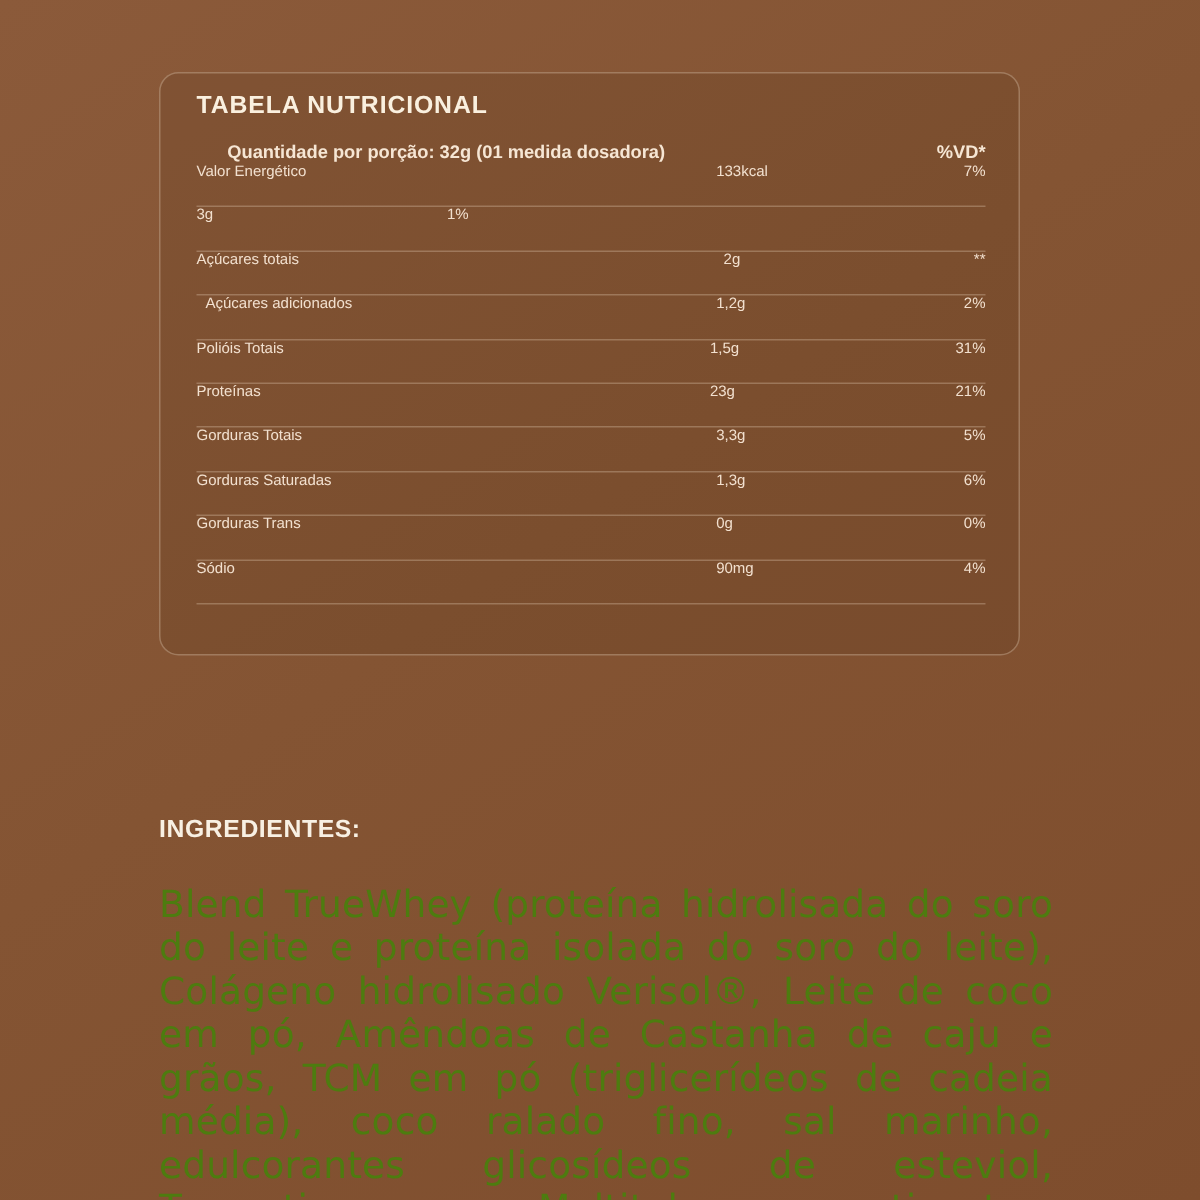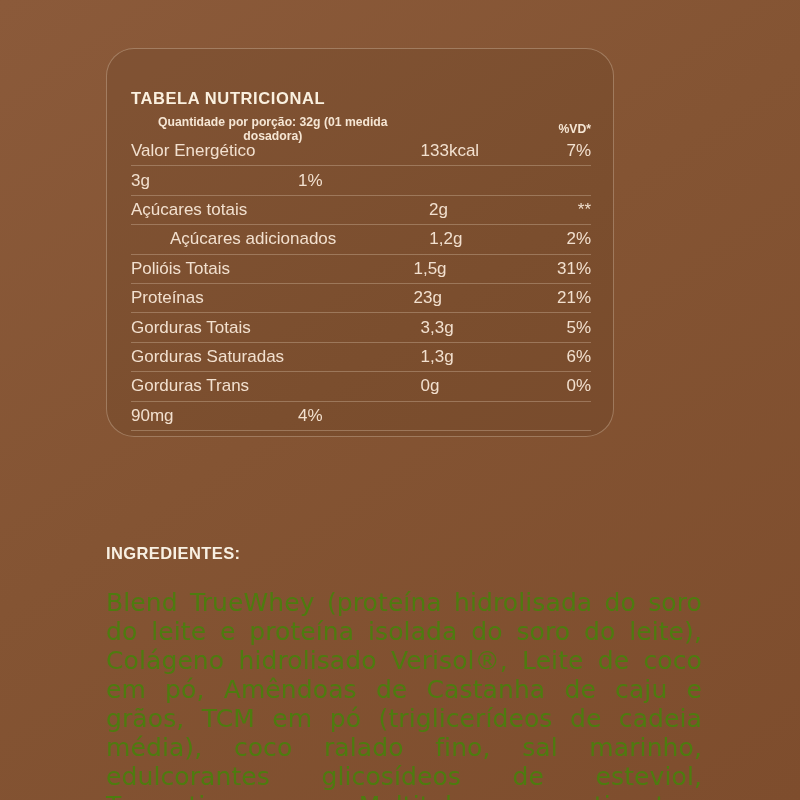--- a/index.html
+++ b/index.html
@@ -7,45 +7,45 @@
   body {
     font-family:"Liberation Sans", sans-serif;
     background:linear-gradient(145deg, #8b5a3a 0%, #845433 45%, #7e4d2d 100%);
     position:relative;
     color:#f2e0cf;
   }
 
   
   .panel {
     position:absolute; left:106px; top:48px;
-    width:508px; height:389px;
+    width:574px; height:389px;
     border:1px solid rgba(244,226,205,0.30);
-    border-radius:28px;
+    border-radius:13px;
     background:rgba(52,25,8,0.10);
-    padding:40px 22px 0 24px;
+    padding:12px 22px 0 24px;
   }
   .panel-title {
     font-size:16.5px; font-weight:bold; letter-spacing:0.6px;
     color:#faf0df; line-height:18px;
   }
   .thead {
     display:flex; align-items:center;
     margin-top:14px; height:16px;
     font-size:12.2px; font-weight:bold; color:#f6e6d4;text-align:center;
   }
   .trow {
-    display:flex; align-items:center;
+    display:flex; 
     height:29.4px;
     border-bottom:1px solid rgba(244,226,205,0.28);
-    font-size:17px; color:#f2e0cf;
+    font-size:10px; color:#f2e0cf;
   }
   .c-name   { width:352px; }
   .c-amount { width:119px; }
   .c-vd     { flex:1;margin-left:48px; }
-  .indent .c-name { padding-left:6px;margin-left:33px; }
+  .indent .c-name { padding-left:6px; }
 
   
   .ing-heading {
     position:absolute; left:106px; top:544px;
     font-size:16.5px; font-weight:bold; letter-spacing:0.4px;
     color:#f8f0e3; line-height:18px;
   }
   .ing-text {
     position:absolute; left:106px; top:588px; width:596px;
     font-family:"DejaVu Sans", sans-serif;
@@ -105,20 +105,21 @@
     <div class="c-name">Gorduras Saturadas</div>
     <div class="c-amount">1,3g</div>
     <div class="c-vd">6%</div>
   </div>
   <div class="trow">
     <div class="c-name">Gorduras Trans</div>
     <div class="c-amount">0g</div>
     <div class="c-vd">0%</div>
   </div>
   <div class="trow">
+    <div class="c-name">Sódio</div>
     <div class="c-amount">90mg</div>
     <div class="c-vd">4%</div>
   </div>
 </div>
 
 <div class="ing-heading">INGREDIENTES:</div>
 
 <div class="ing-text">Blend TrueWhey (proteína hidrolisada do soro do leite e proteína isolada do soro do leite), Colágeno hidrolisado Verisol®, Leite de coco em pó, Amêndoas de Castanha de caju e grãos, TCM em pó (triglicerídeos de cadeia média), coco ralado fino, sal marinho, edulcorantes glicosídeos de esteviol, Taumatina e Maltitol, aromatizantes, espessante goma xantana.</div>
 
 </body></html>

